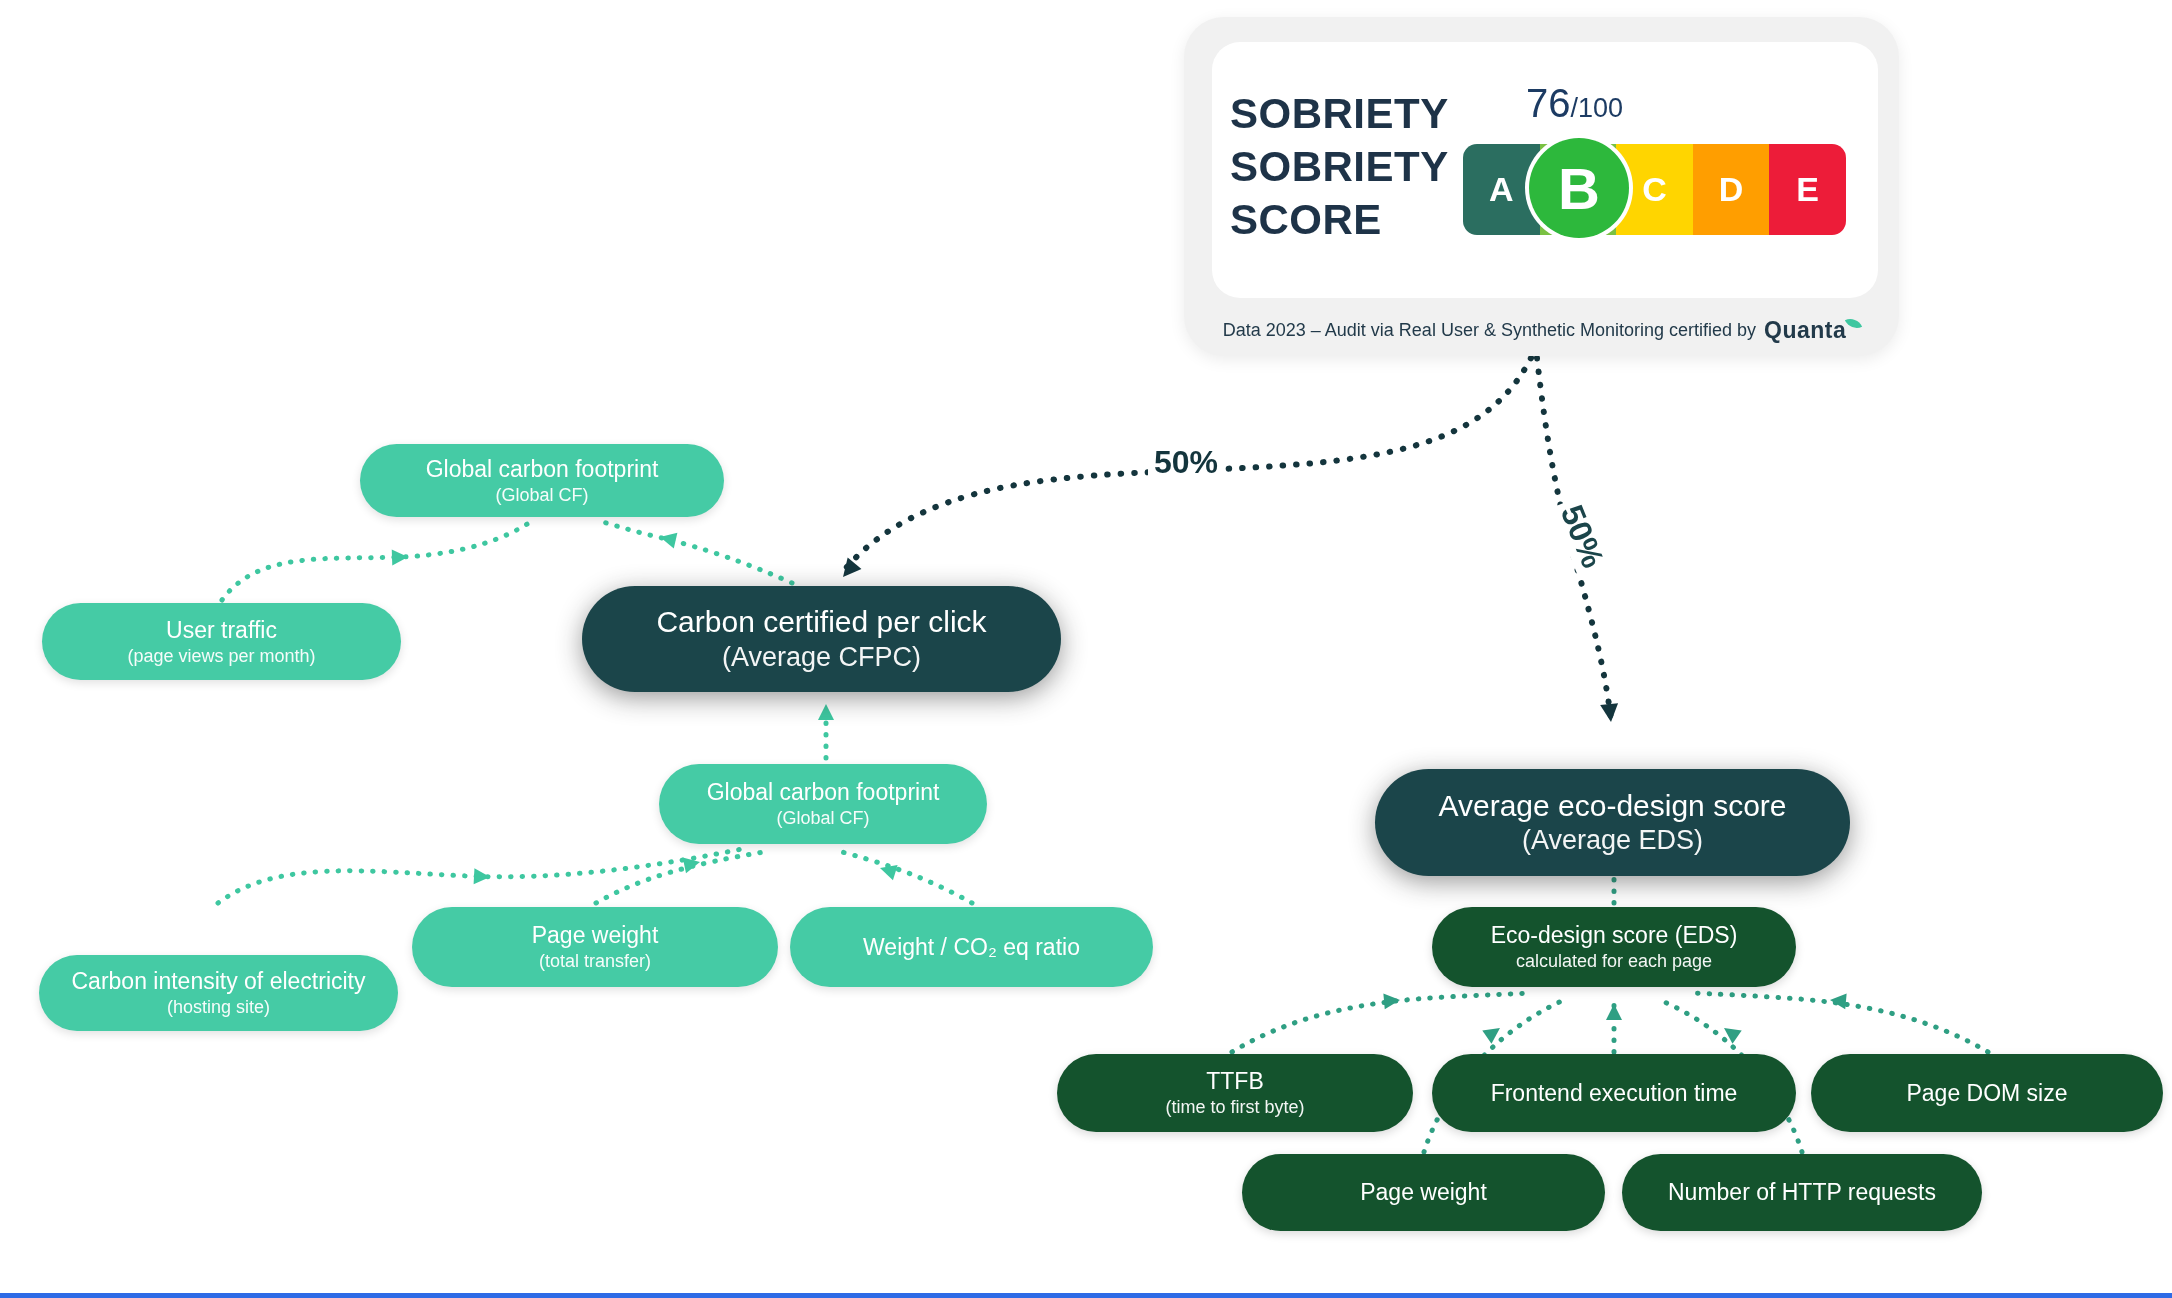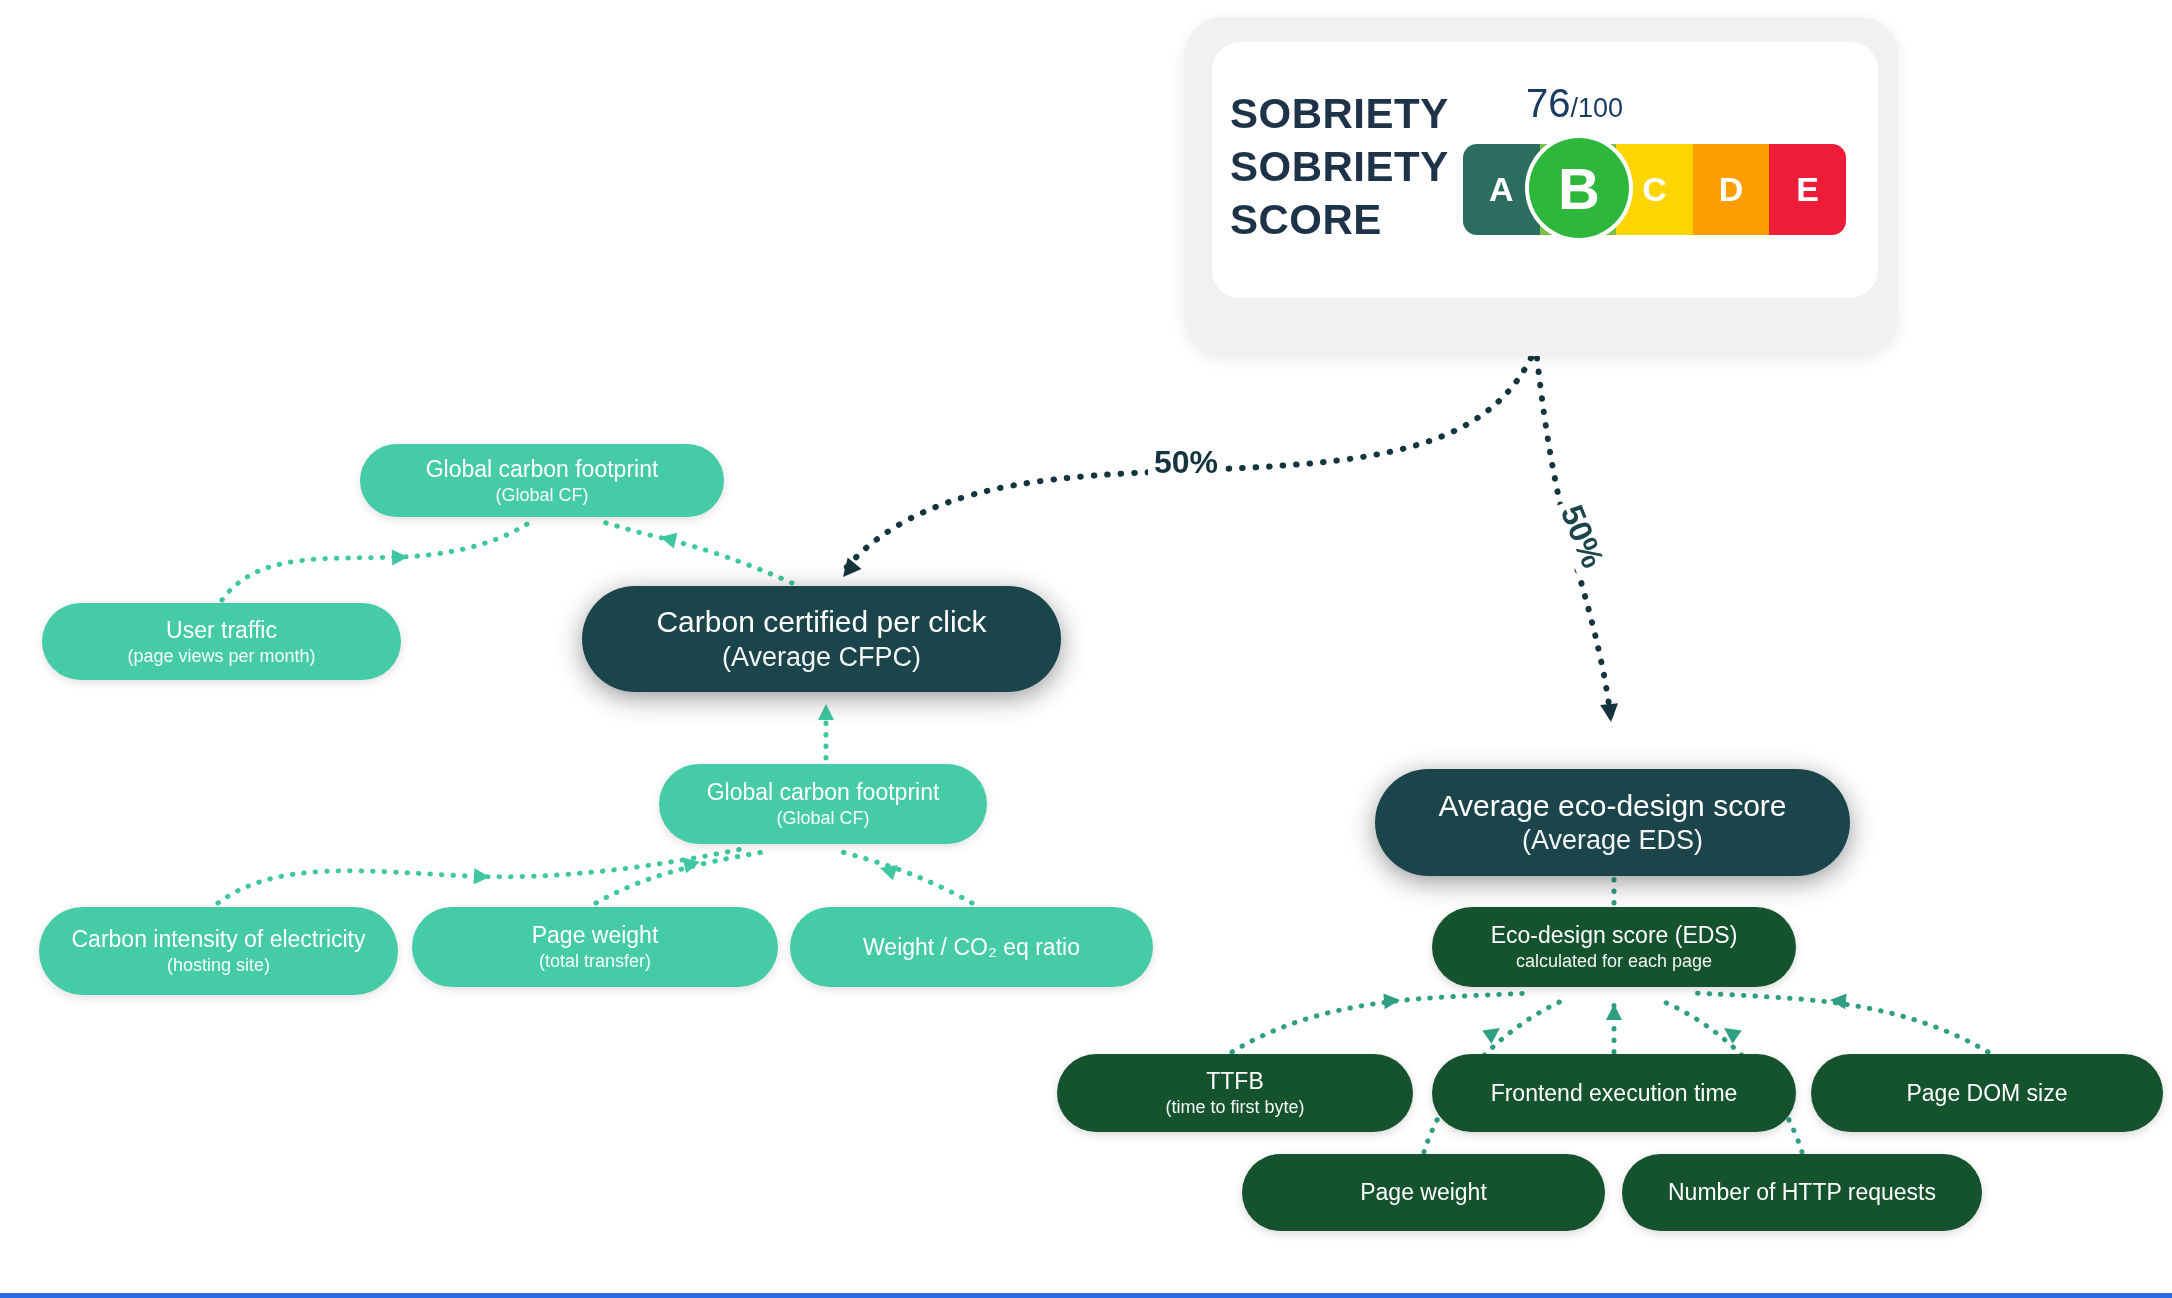--- a/index.html
+++ b/index.html
@@ -128,20 +128,24 @@
     <span class="big">76</span><span class="small">/100</span>
   </div>
   <div class="grade-bar">
     <div class="grade a">A</div>
     <div class="grade b">B</div>
     <div class="grade c">C</div>
     <div class="grade d">D</div>
     <div class="grade e">E</div>
   </div>
   <div class="grade-circle">B</div>
+  <div class="sc-caption">
+    <span>Data 2023 – Audit via Real User &amp; Synthetic Monitoring certified by</span>
+    <span class="sc-brand"><span>Quanta</span><span class="leaf"></span></span>
+  </div>
 </div>
 
 <div class="edge-label" style="left:1148px;top:444px;">50%</div>
 <div class="edge-label rotated" style="left:1544px;top:518px;">50%</div>
 
 <div class="node light" style="left:360px;top:444px;width:364px;height:73px;">
   <span class="node-title">Global carbon footprint</span>
   <span class="node-sub">(Global CF)</span>
 </div>
 
@@ -153,21 +157,21 @@
 <div class="node dark" style="left:582px;top:586px;width:479px;height:106px;">
   <span class="node-title">Carbon certified per click</span>
   <span class="node-sub">(Average CFPC)</span>
 </div>
 
 <div class="node light" style="left:659px;top:764px;width:328px;height:80px;">
   <span class="node-title">Global carbon footprint</span>
   <span class="node-sub">(Global CF)</span>
 </div>
 
-<div class="node light" style="left:39px;top:907px;width:359px;height:88px;">
+<div class="node light" style="left:39px;top:955px;width:359px;height:76px;">
   <span class="node-title">Carbon intensity of electricity</span>
   <span class="node-sub">(hosting site)</span>
 </div>
 
 <div class="node light" style="left:412px;top:907px;width:366px;height:80px;">
   <span class="node-title">Page weight</span>
   <span class="node-sub">(total transfer)</span>
 </div>
 
 <div class="node light" style="left:790px;top:907px;width:363px;height:80px;">

